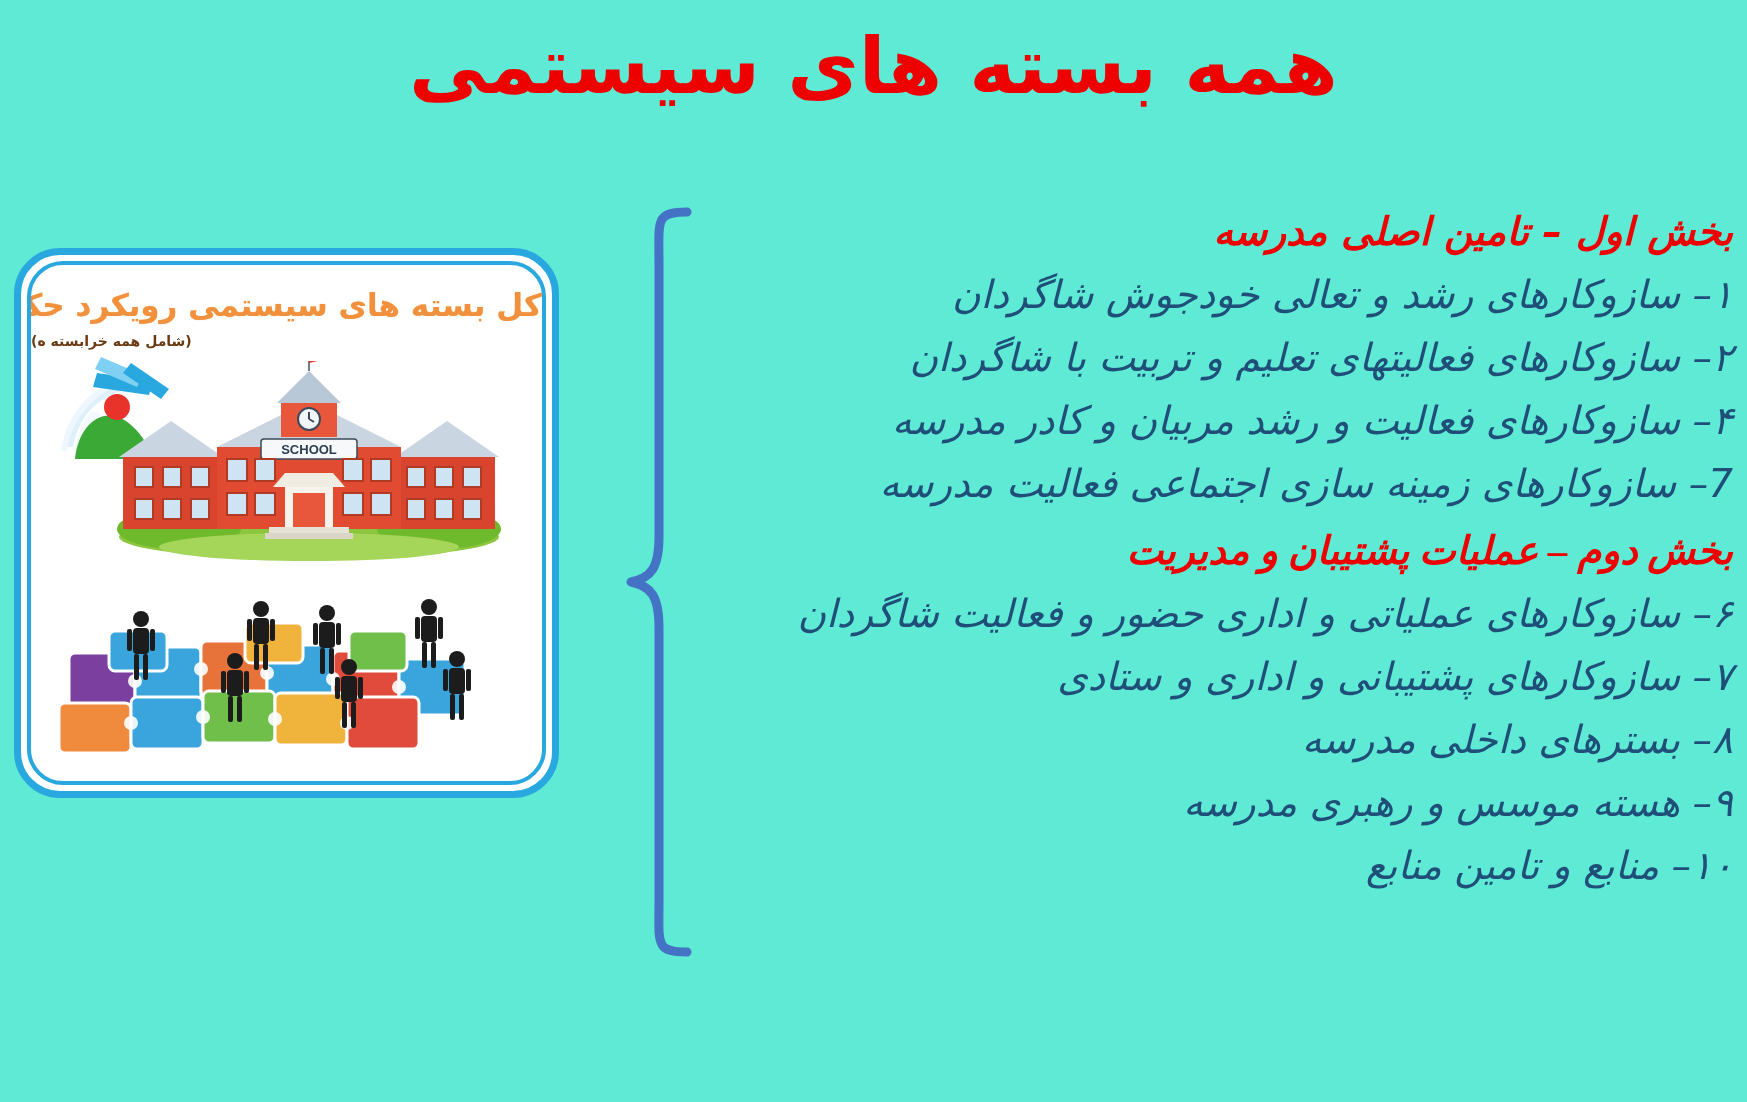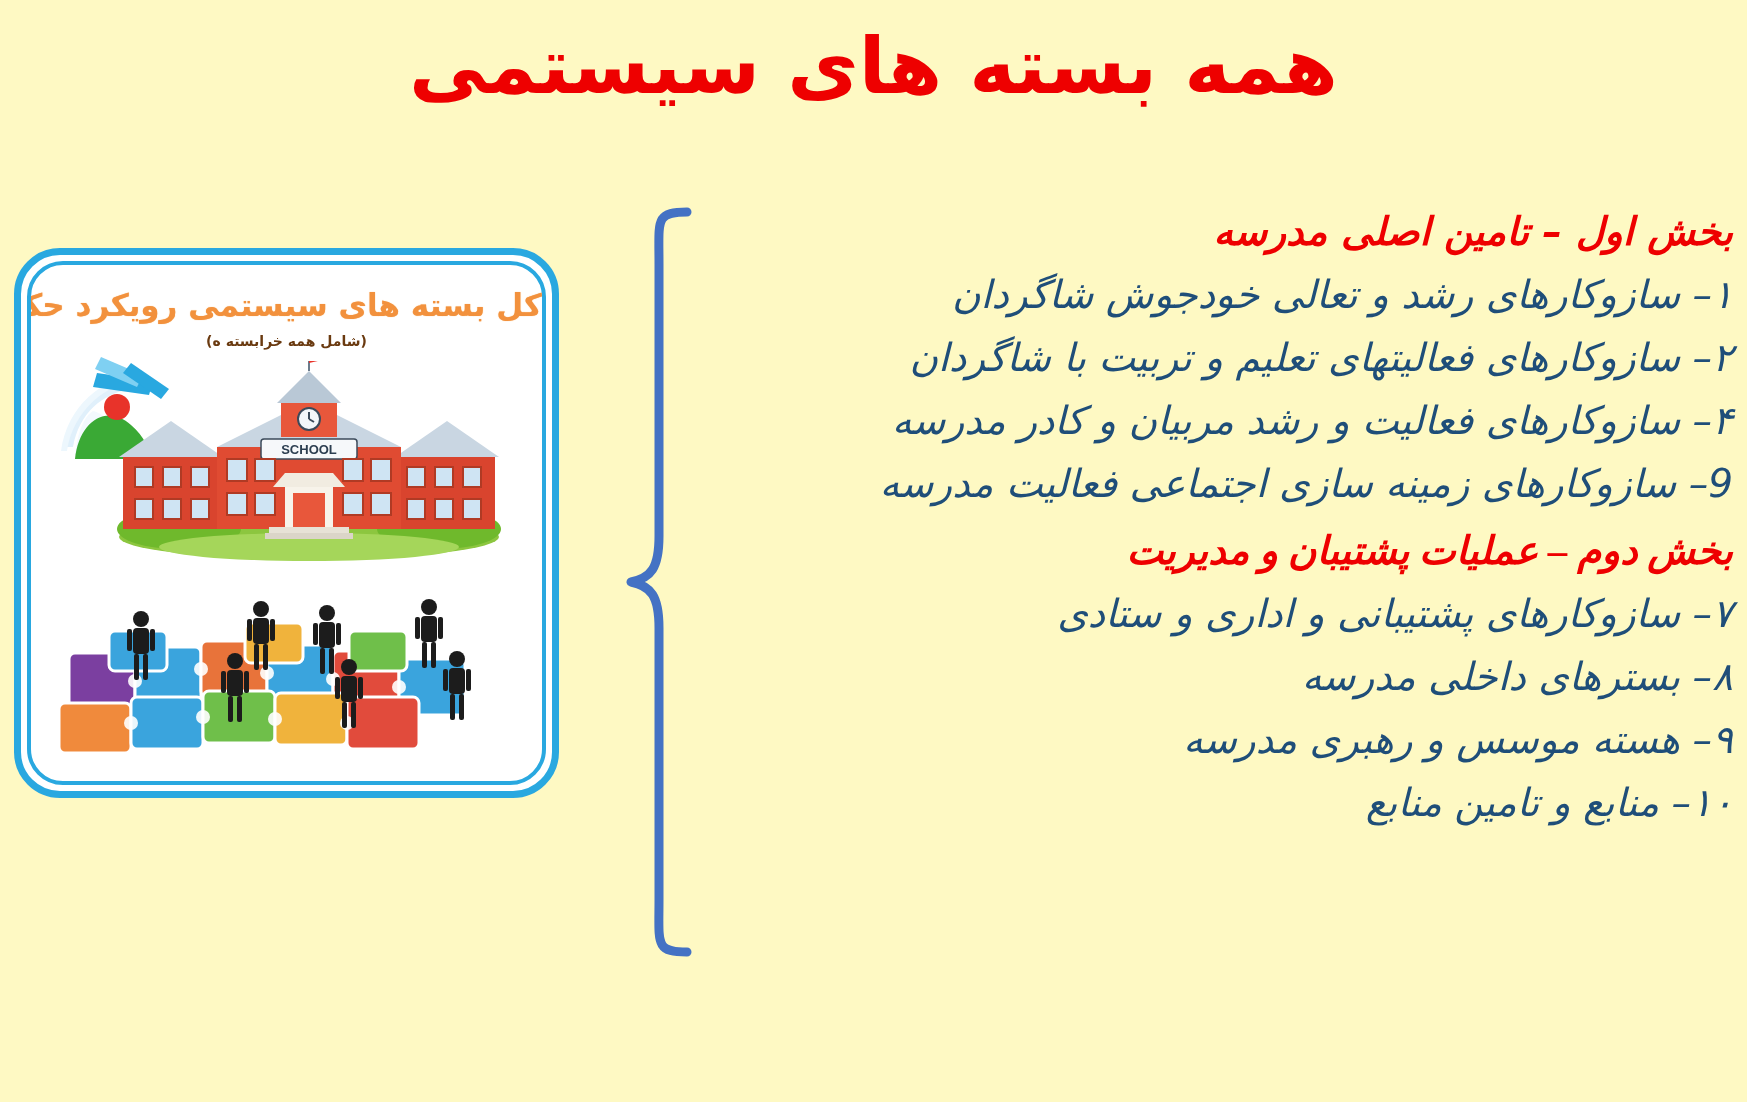--- a/index.html
+++ b/index.html
@@ -10,21 +10,21 @@
     height: 1102px;
     background: #ffffff;
     font-family: "DejaVu Sans", "Liberation Sans", sans-serif;
     overflow: hidden;
   }
 
   #slide {
     position: relative;
     width: 1747px;
     height: 1102px;
-    background: #fef9c3;
+    background: #5eead4;
   }
 
   
   #slide-title {
     position: absolute;
     top: 22px;
     left: 0;
     width: 1747px;
     text-align: center;
     color: #ee0000;
@@ -75,21 +75,21 @@
     font-weight: bold;
     direction: rtl;
     white-space: nowrap;
     text-shadow: 0 0 1px #f7b978;
   }
   .card-subline {
     position: absolute;
     top: 68px;
     left: 0;
     width: 100%;
-    text-align: center;
+    text-align: left;
     color: #6a3a10;
     font-size: 14px;
     font-weight: bold;
     direction: rtl;
     white-space: nowrap;
   }
 
   
   .card-logo {
     position: absolute;
@@ -316,23 +316,24 @@
              L 34 694
              C 34 738, 30 746, 62 746" fill="none" stroke="#4472c4" stroke-width="9" stroke-linecap="round" stroke-linejoin="round"></path>
   </svg>
 
   <div id="content-list">
 
     <div class="line section">بخش اول – تامین اصلی مدرسه</div>
     <div class="line">۱– سازوکارهای رشد و تعالی خودجوش شاگردان</div>
     <div class="line">۲– سازوکارهای فعالیتهای تعلیم و تربیت با شاگردان</div>
     <div class="line">۴– سازوکارهای فعالیت و رشد مربیان و کادر مدرسه</div>
-    <div class="line">9– سازوکارهای زمینه سازی اجتماعی فعالیت مدرسه</div>
+    <div class="line">7– سازوکارهای زمینه سازی اجتماعی فعالیت مدرسه</div>
 
     <div class="line section second">بخش دوم – عملیات پشتیبان و مدیریت</div>
+    <div class="line">۶– سازوکارهای عملیاتی و اداری حضور و فعالیت شاگردان</div>
     <div class="line">۷– سازوکارهای پشتیبانی و اداری و ستادی</div>
     <div class="line">۸– بسترهای داخلی مدرسه</div>
     <div class="line">۹– هسته موسس و رهبری مدرسه</div>
     <div class="line">۱۰– منابع و تامین منابع</div>
 
   </div>
 
 </div>
 
 </body></html>

